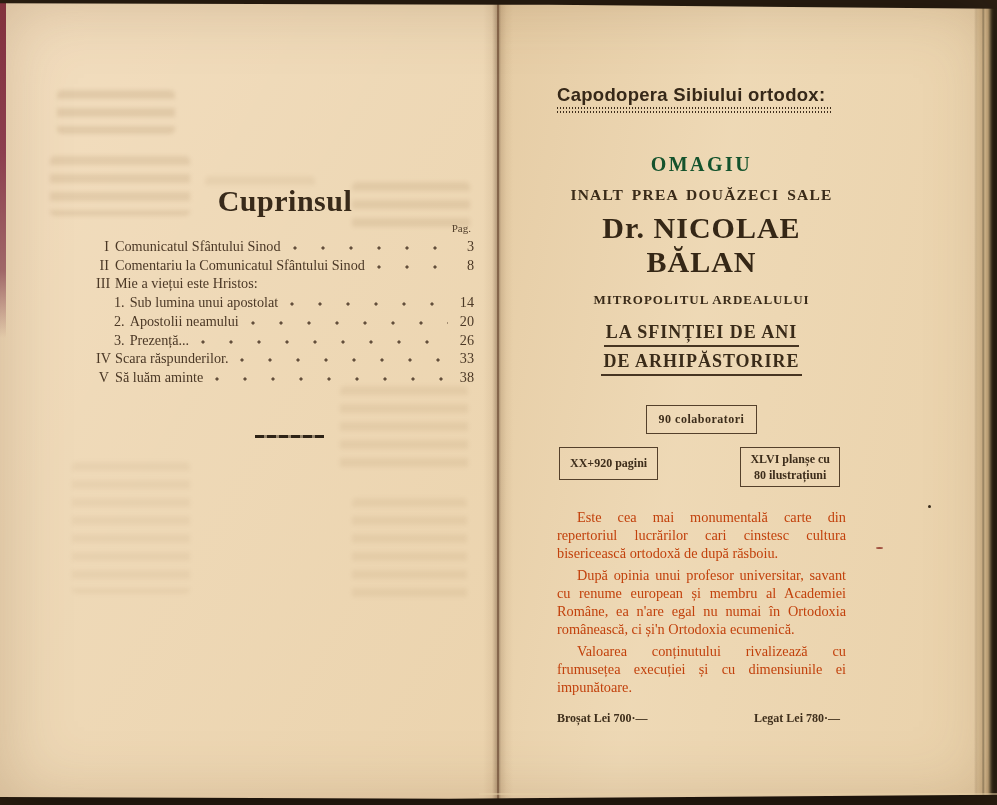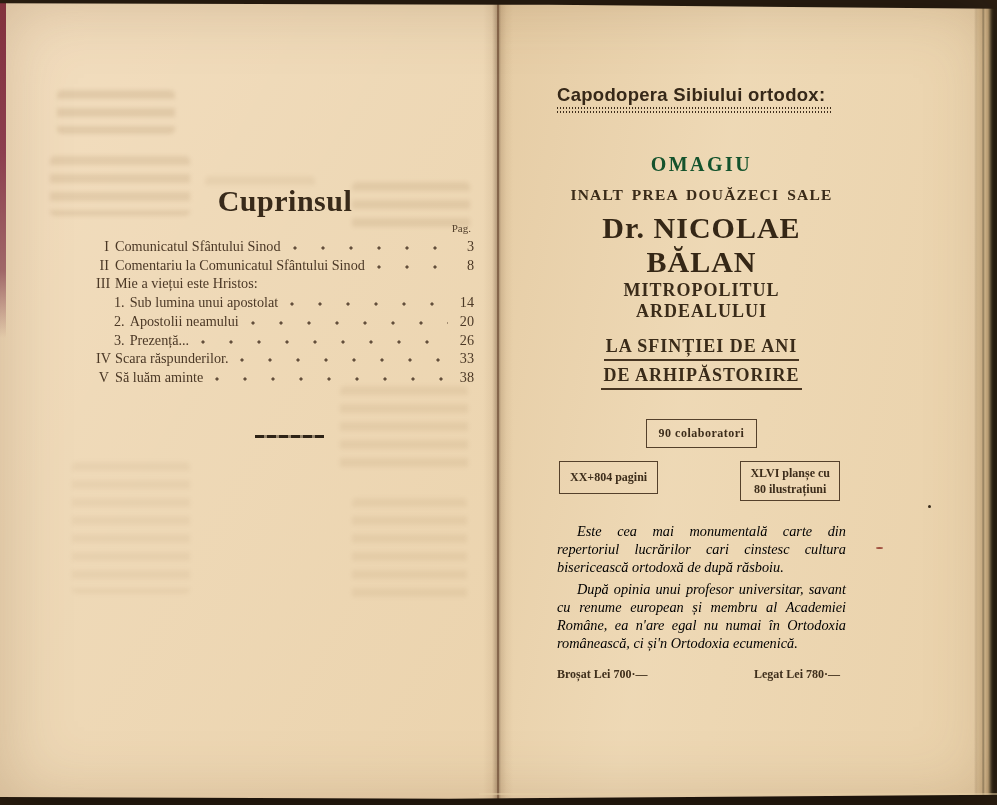--- a/index.html
+++ b/index.html
@@ -60,33 +60,33 @@
     font-size:18.5px;letter-spacing:.3px;color:#33261717;color:#362818;line-height:22px;}
   .kicker-underline{width:274px;height:6px;margin-top:1px;
     background-image:
       repeating-linear-gradient(90deg,#3f2e1c 0 1.2px, rgba(63,46,28,0) 1.2px 3px),
       repeating-linear-gradient(90deg,#3f2e1c 0 1.2px, rgba(63,46,28,0) 1.2px 3px);
     background-size:100% 2px,100% 2px;background-position:0 0,0 3.5px;background-repeat:no-repeat;}
   .c{text-align:center;}
   .h-omagiu{margin-top:40px;font-size:20px;font-weight:bold;letter-spacing:2.5px;color:#14532d;}
   .h-sale{margin-top:10px;font-size:15.5px;font-weight:bold;letter-spacing:1.2px;word-spacing:3px;color:#3a2b19;}
   .h-name{margin-top:7px;font-size:30px;font-weight:bold;letter-spacing:1px;color:#352716;}
-  .h-mitro{margin-top:1px;font-size:18px;font-weight:bold;letter-spacing:1px;color:#3a2b19;}
+  .h-mitro{margin-top:13px;font-size:13px;font-weight:bold;letter-spacing:1px;color:#3a2b19;}
   .h-anniv{margin-top:14px;}
   .h-anniv span, .h-anniv2 span{display:inline-block;font-size:18px;font-weight:bold;letter-spacing:1px;
     color:#3a2b19;border-bottom:2px solid #473категория522;border-bottom:2px solid #473522;padding:0 2px 2px 2px;}
   .h-anniv2{margin-top:4px;}
   .imprint{margin-top:19px;font-size:15px;word-spacing:2px;color:#453423;text-align:center;}
   .badge{border:1.6px solid #54402b;color:#3d2d1b;font-weight:bold;font-size:12px;
     display:inline-block;background:rgba(255,245,225,.06);}
   .badge-1{margin-top:29px;padding:6px 12px;letter-spacing:.5px;}
   .badge-row{margin-top:13px;display:flex;justify-content:space-between;align-items:flex-start;padding:0 6px 0 2px;}
   .badge-2{padding:8px 10px;}
   .badge-3{padding:3px 9px;line-height:16px;text-align:center;}
-  .paras{margin-top:21px;font-size:14.3px;line-height:18px;text-align:justify;color:#000000;font-style:italic;}
+  .paras{margin-top:21px;font-size:14.3px;line-height:18px;text-align:justify;color:#c2410c;}
   .paras p{margin:0 0 4px 0;text-indent:20px;}
   .price-row{margin-top:15px;display:flex;justify-content:space-between;padding-right:6px;
     font-size:12px;font-weight:bold;color:#3f2f1c;}
 </style>
 </head>
 <body>
 
 <div class="photo">
 
   <div class="tint-left"></div>
@@ -177,30 +177,31 @@
     </div>
     <div class="h-anniv2 c">
       <span>DE ARHIPĂSTORIRE</span>
     </div>
 
 
     <div class="c">
       <div class="badge badge-1">90 colaboratori</div>
     </div>
     <div class="badge-row">
-      <div class="badge badge-2">XX+804 pagini</div>
+      <div class="badge badge-2">XX+920 pagini</div>
       <div class="badge badge-3">
         <div>XLVI planșe cu</div>
         <div>80 ilustrațiuni</div>
       </div>
     </div>
 
     <div class="paras">
       <p>Este cea mai monumentală carte din repertoriul lucrărilor cari cinstesc cultura bisericească ortodoxă de după răsboiu.</p>
       <p>După opinia unui profesor universitar, savant cu renume european și membru al Academiei Române, ea n'are egal nu numai în Ortodoxia românească, ci și'n Ortodoxia ecumenică.</p>
+      <p>Valoarea conținutului rivalizează cu frumusețea execuției și cu dimensiunile ei impunătoare.</p>
     </div>
 
     <div class="price-row">
       <span>Broșat Lei 700·—</span>
       <span>Legat Lei 780·—</span>
     </div>
   </div>
 
   <div class="speck" style="left:928px;top:505px;width:3px;height:3px;background:#3a2c1c"></div>
   <div class="speck" style="left:876px;top:547px;width:7px;height:2px;background:#a05040"></div>

